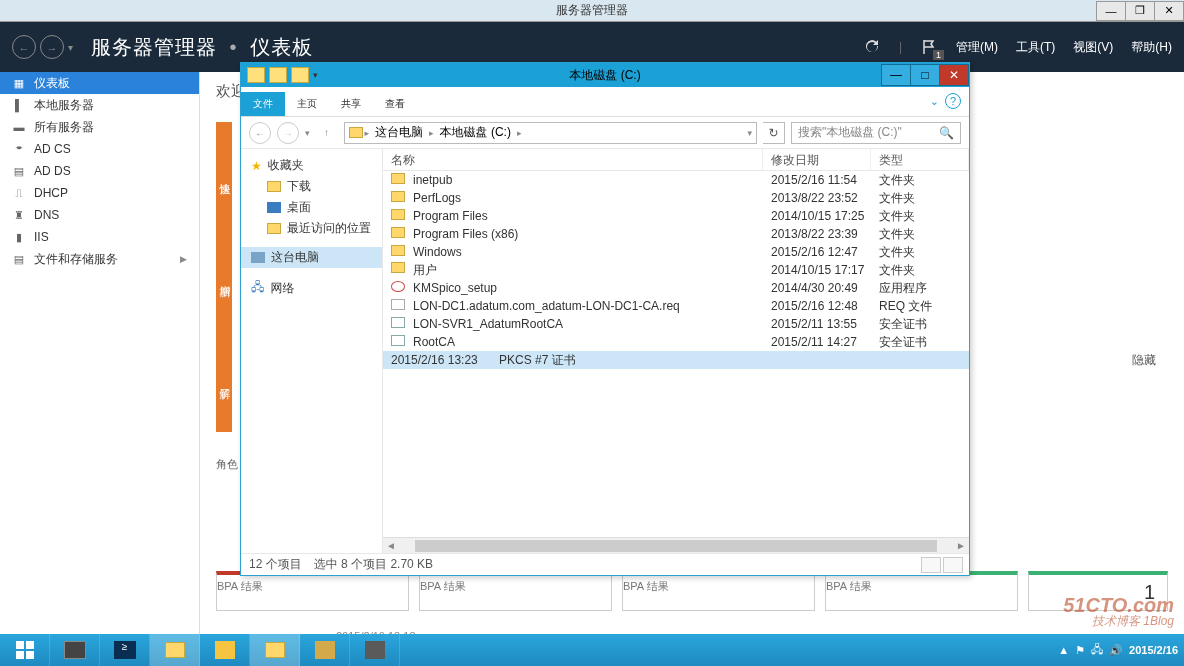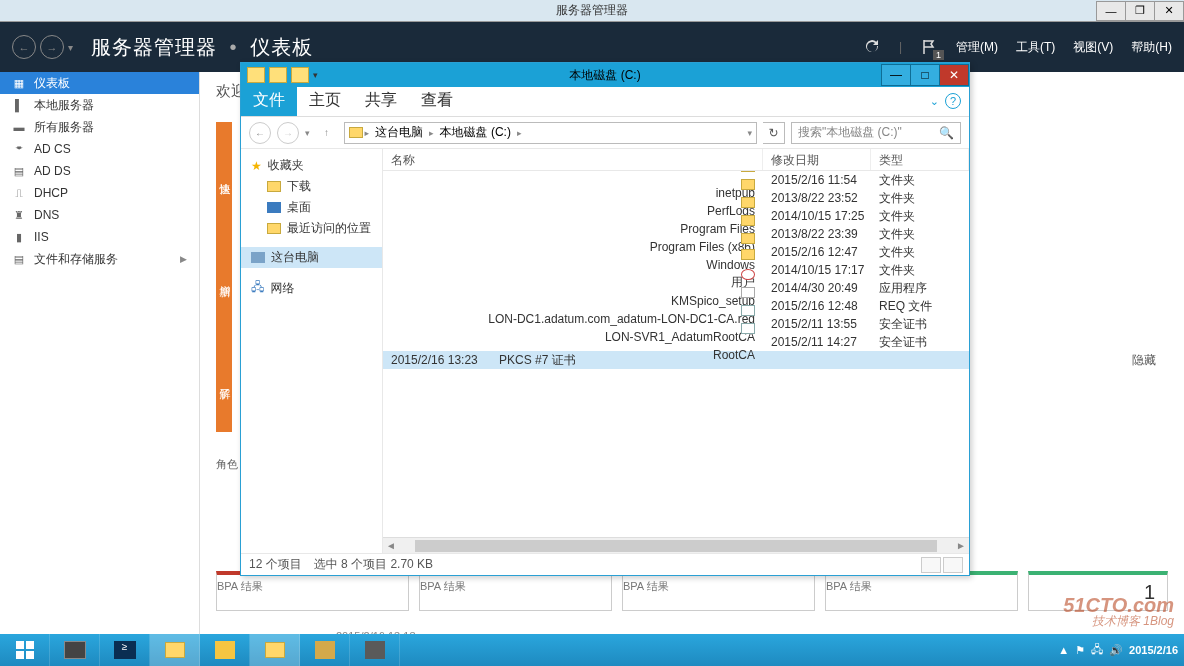--- a/index.html
+++ b/index.html
@@ -48,21 +48,21 @@
 .explorer { position: absolute; left: 240px; top: 62px; width: 730px; height: 514px; background: #fff; border: 1px solid #2aa0d4; box-shadow: 2px 2px 6px rgba(0,0,0,0.2); display: flex; flex-direction: column; }
 .exp-title { height: 24px; background: #1ba1d6; display: flex; align-items: center; color: #000; position: relative; }
 .exp-title .qat { display: flex; gap: 4px; padding-left: 6px; }
 .exp-title .qat .q { width: 18px; height: 16px; background: #ffe07a; border: 1px solid #c8a93e; }
 .exp-title .win-title { position: absolute; left: 50%; transform: translateX(-50%); font-size: 12px; }
 .exp-title .win-controls { position: absolute; right: 0; display: flex; }
 .exp-title .wbtn { width: 30px; height: 22px; display: flex; align-items: center; justify-content: center; border: 1px solid #0e6e96; background: #34aee0; font-size: 12px; margin-left: -1px; }
 .exp-title .wbtn.close { background: #c0392b; color: #fff; }
 
 .exp-ribbon { height: 30px; background: #fff; border-bottom: 1px solid #ddd; display: flex; align-items: flex-end; position: relative; }
-.exp-ribbon .tab { padding: 5px 12px; font-size: 16px; color: #333; }
+.exp-ribbon .tab { padding: 5px 12px; font-size: 10px; color: #333; }
 .exp-ribbon .tab.file { background: #1ba1d6; color: #fff; }
 .exp-ribbon .chev { position: absolute; right: 30px; top: 8px; color: #1ba1d6; font-size: 11px; }
 .exp-ribbon .help { position: absolute; right: 8px; top: 6px; width: 16px; height: 16px; border-radius: 50%; border: 1px solid #1ba1d6; color: #1ba1d6; font-size: 11px; display: flex; align-items: center; justify-content: center; }
 
 .exp-address { height: 32px; display: flex; align-items: center; gap: 6px; padding: 0 8px; border-bottom: 1px solid #e8e8e8; }
 .exp-address .navbtn { width: 22px; height: 22px; border: 1px solid #ccc; border-radius: 50%; display: flex; align-items: center; justify-content: center; color: #888; font-size: 10px; }
 .exp-address .addr { flex: 1; height: 22px; border: 1px solid #bbb; display: flex; align-items: center; padding: 0 4px; gap: 2px; font-size: 12px; }
 .exp-address .addr .seg { padding: 0 4px; }
 .exp-address .addr .chv { color: #888; font-size: 9px; }
 .exp-address .refresh { width: 22px; height: 22px; border: 1px solid #bbb; border-left: none; display: flex; align-items: center; justify-content: center; color: #555; }
@@ -81,21 +81,21 @@
 .list-header { height: 22px; display: flex; border-bottom: 1px solid #e8e8e8; font-size: 12px; color: #555; }
 .list-header .col { padding: 3px 8px; border-right: 1px solid #eee; }
 .col-name { flex: 0 0 380px; }
 .col-date { flex: 0 0 108px; }
 .col-type { flex: 1; }
 
 .list-rows { flex: 1; overflow: hidden; }
 .row { height: 18px; display: flex; align-items: center; font-size: 12px; color: #333; }
 .row.selected { background: #cde6f7; }
 .row .c { padding: 0 8px; overflow: hidden; white-space: nowrap; }
-.row .c.col-name { display: flex; align-items: flex-end; gap: 14px; flex-direction: column; }
+.row .c.col-name { display: flex; align-items: flex-start; gap: 8px; }
 .row .ficon { width: 14px; height: 11px; display: inline-block; flex-shrink: 0; }
 .ficon.folder { background: #ffd76a; border: 1px solid #c8a93e; }
 .ficon.cert { background: #fff; border: 1px solid #8aa; }
 .ficon.exe { background: #fff; border: 1px solid #c44; border-radius: 50%; }
 .ficon.file { background: #fff; border: 1px solid #aaa; }
 
 .exp-scroll { height: 16px; background: #f0f0f0; border-top: 1px solid #ddd; display: flex; align-items: center; }
 .exp-scroll .thumb { height: 12px; background: #ccc; margin: 0 16px; flex: 1; }
 .exp-scroll .arr { width: 16px; text-align: center; color: #888; font-size: 10px; }
 

